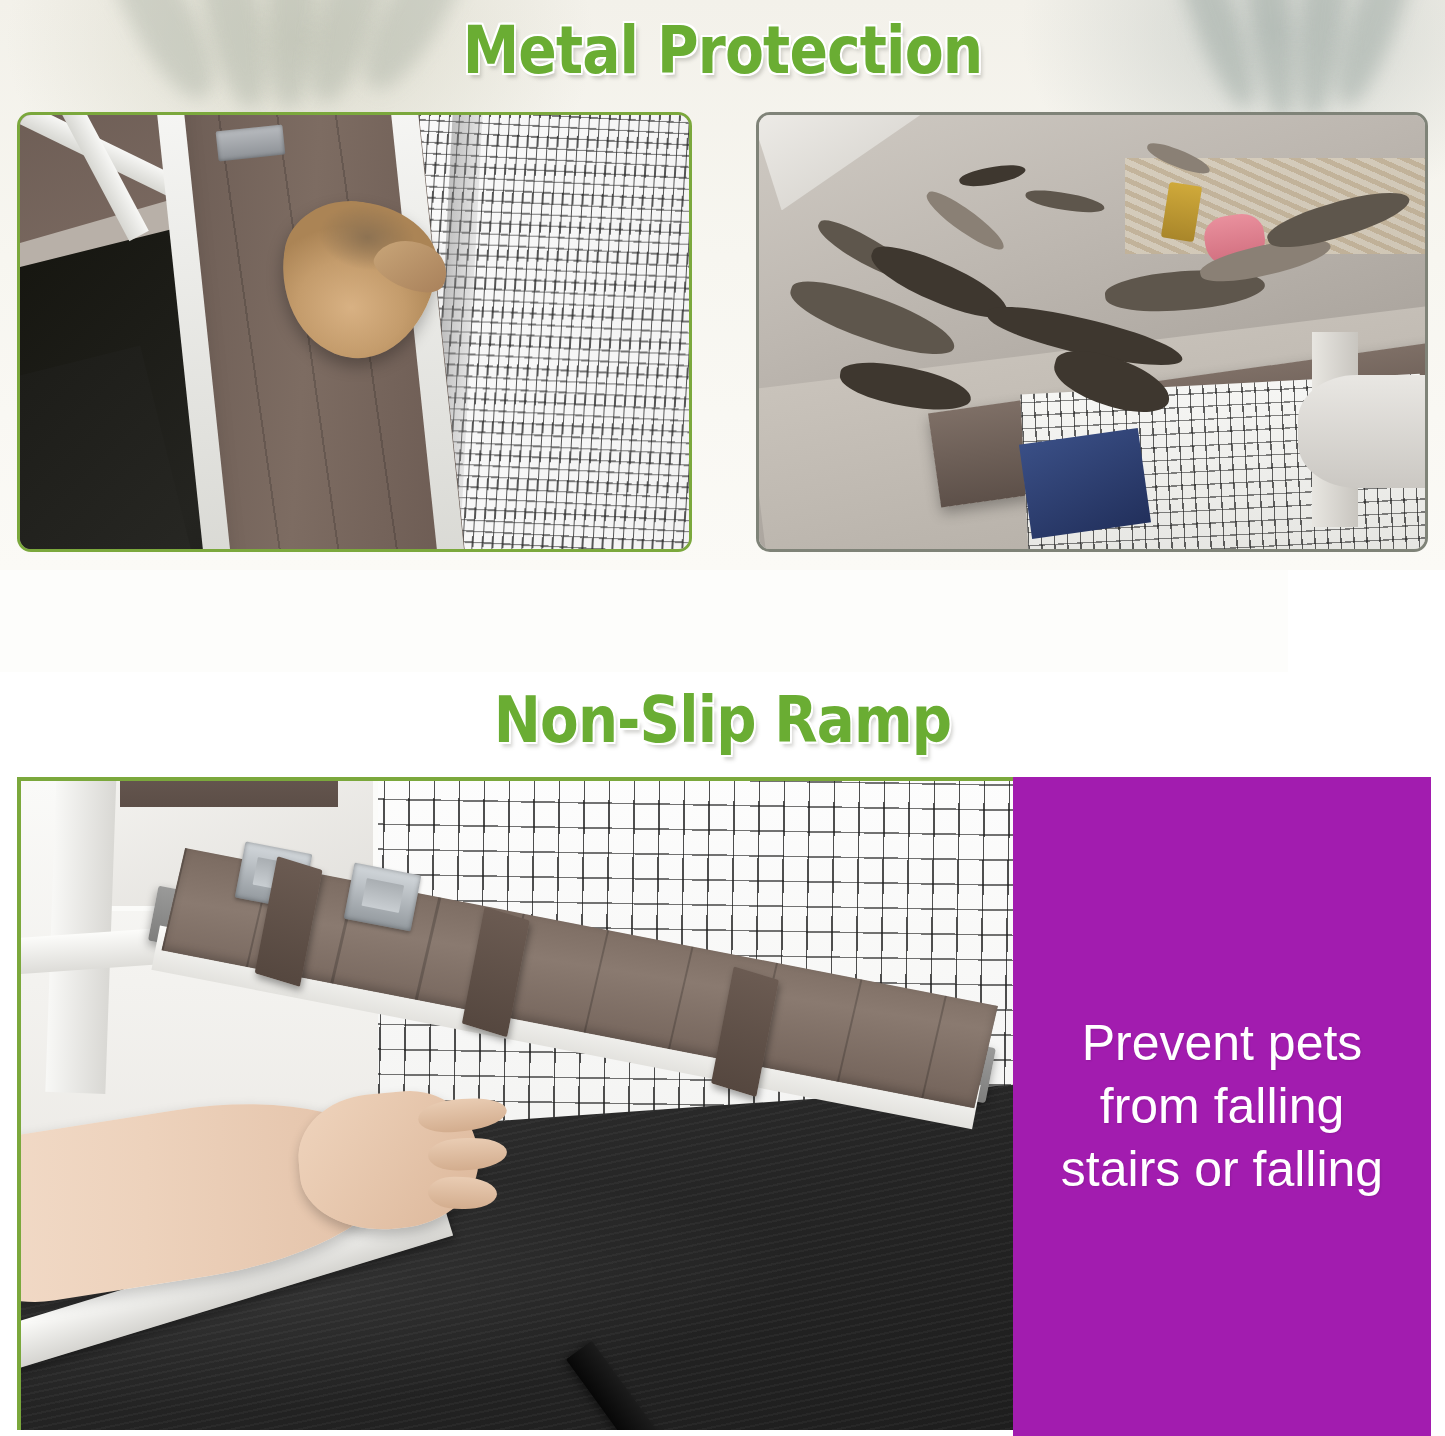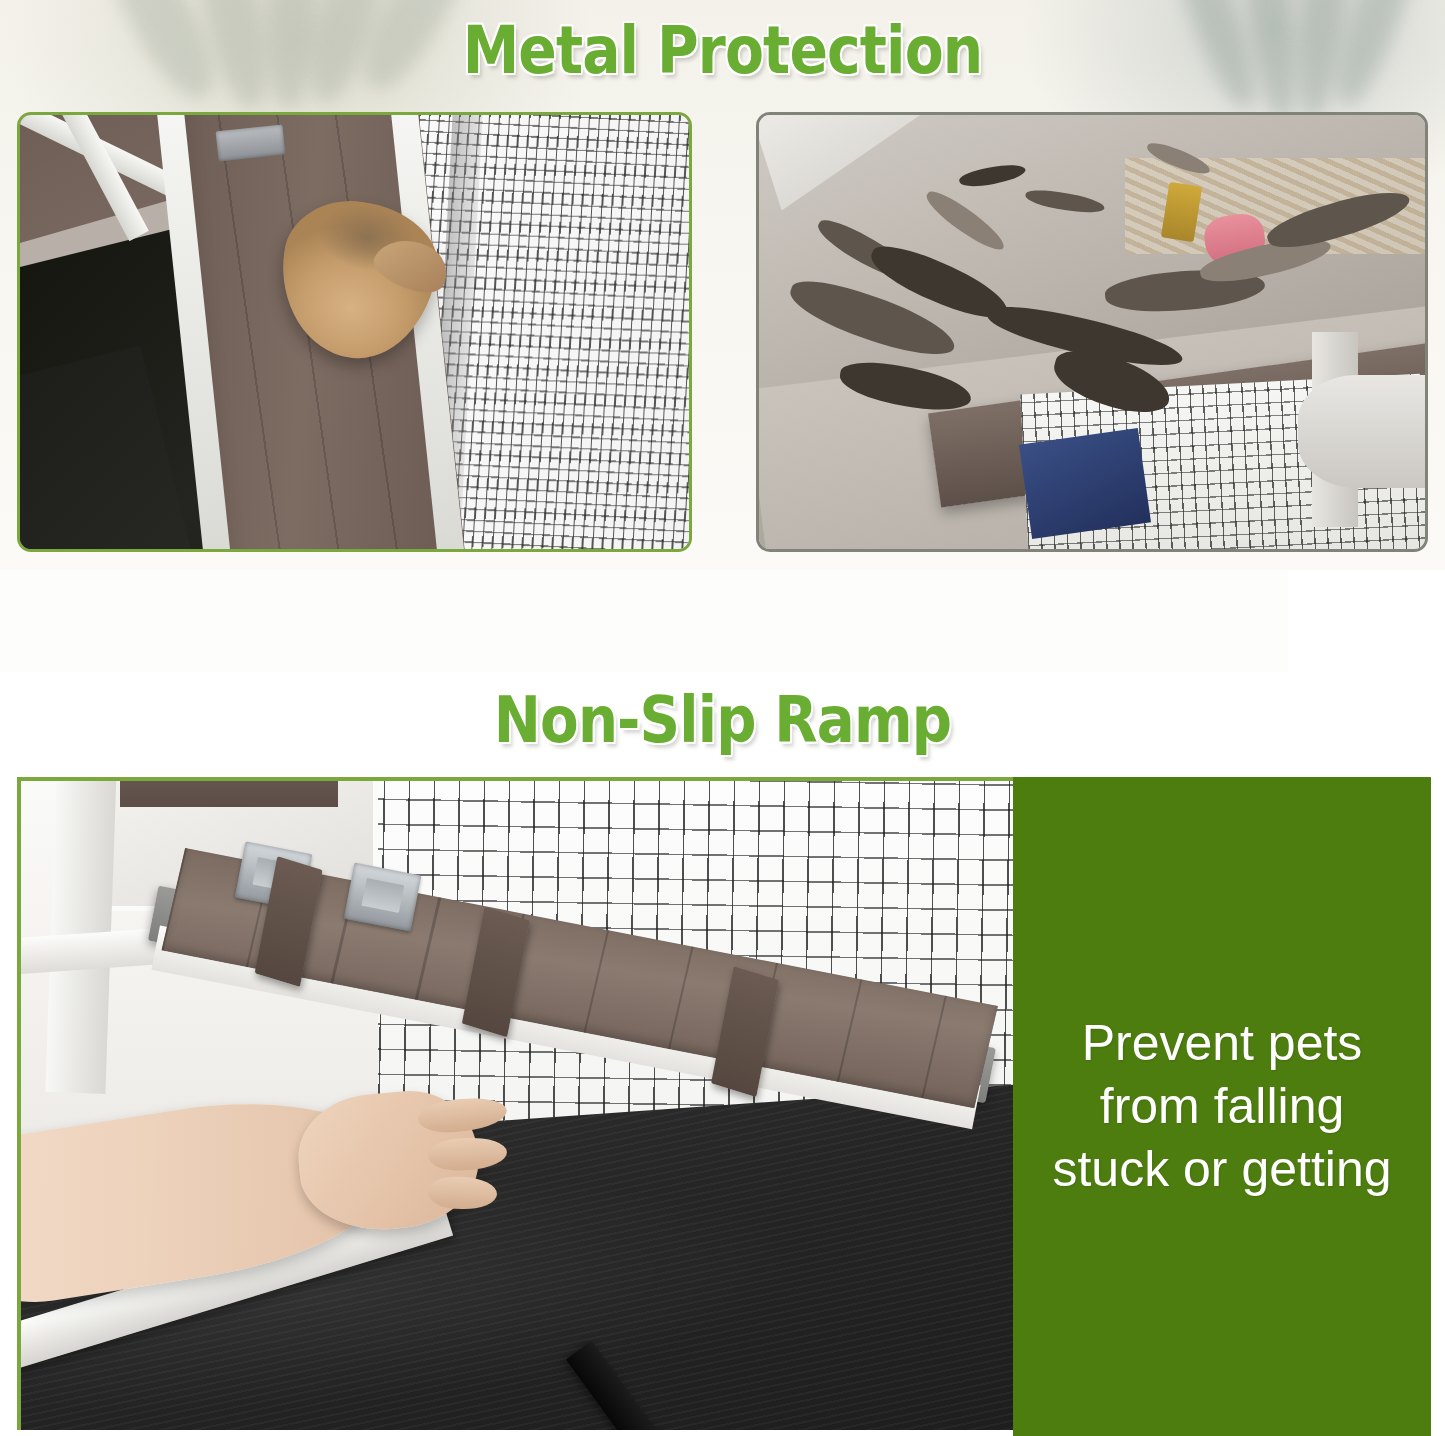--- a/index.html
+++ b/index.html
@@ -214,21 +214,21 @@
     white-space:nowrap;
   }
 
   .photo-bottom {
     position:absolute; left:17px; top:105px; width:996px; height:653px;
     border-left:4px solid #7ba83c; border-top:4px solid #7ba83c;
     overflow:hidden; background:#ddd;
   }
   .green-panel {
     position:absolute; left:1013px; top:105px; width:418px; height:659px;
-    background:#4d7c0f;
+    background:#a21caf;
     display:flex; align-items:center; justify-content:center;
   }
   .green-panel-text {
     font-family:"Liberation Sans", sans-serif;
     font-size:50px; line-height:63px; color:#ffffff; text-align:center;
     padding:0 14px;
     text-shadow:1px 1px 2px rgba(0,0,0,.10);
   }
 
   
@@ -452,18 +452,18 @@
         <div class="finger" style="left:40%; top:49%; width:9%; height:5%; transform:rotate(-6deg);"></div>
         <div class="finger" style="left:41%; top:55%; width:8%; height:5%; transform:rotate(-3deg);"></div>
         <div class="finger" style="left:41%; top:61%; width:7%; height:5%; transform:rotate(2deg);"></div>
       </div>
     </div>
 
     <div class="green-panel">
       <div class="green-panel-text">
         <div>Prevent pets</div>
         <div>from falling</div>
-        <div>stuck or getting</div>
+        <div>stairs or falling</div>
       </div>
     </div>
   </div>
 
 </div>
 
 </body></html>

